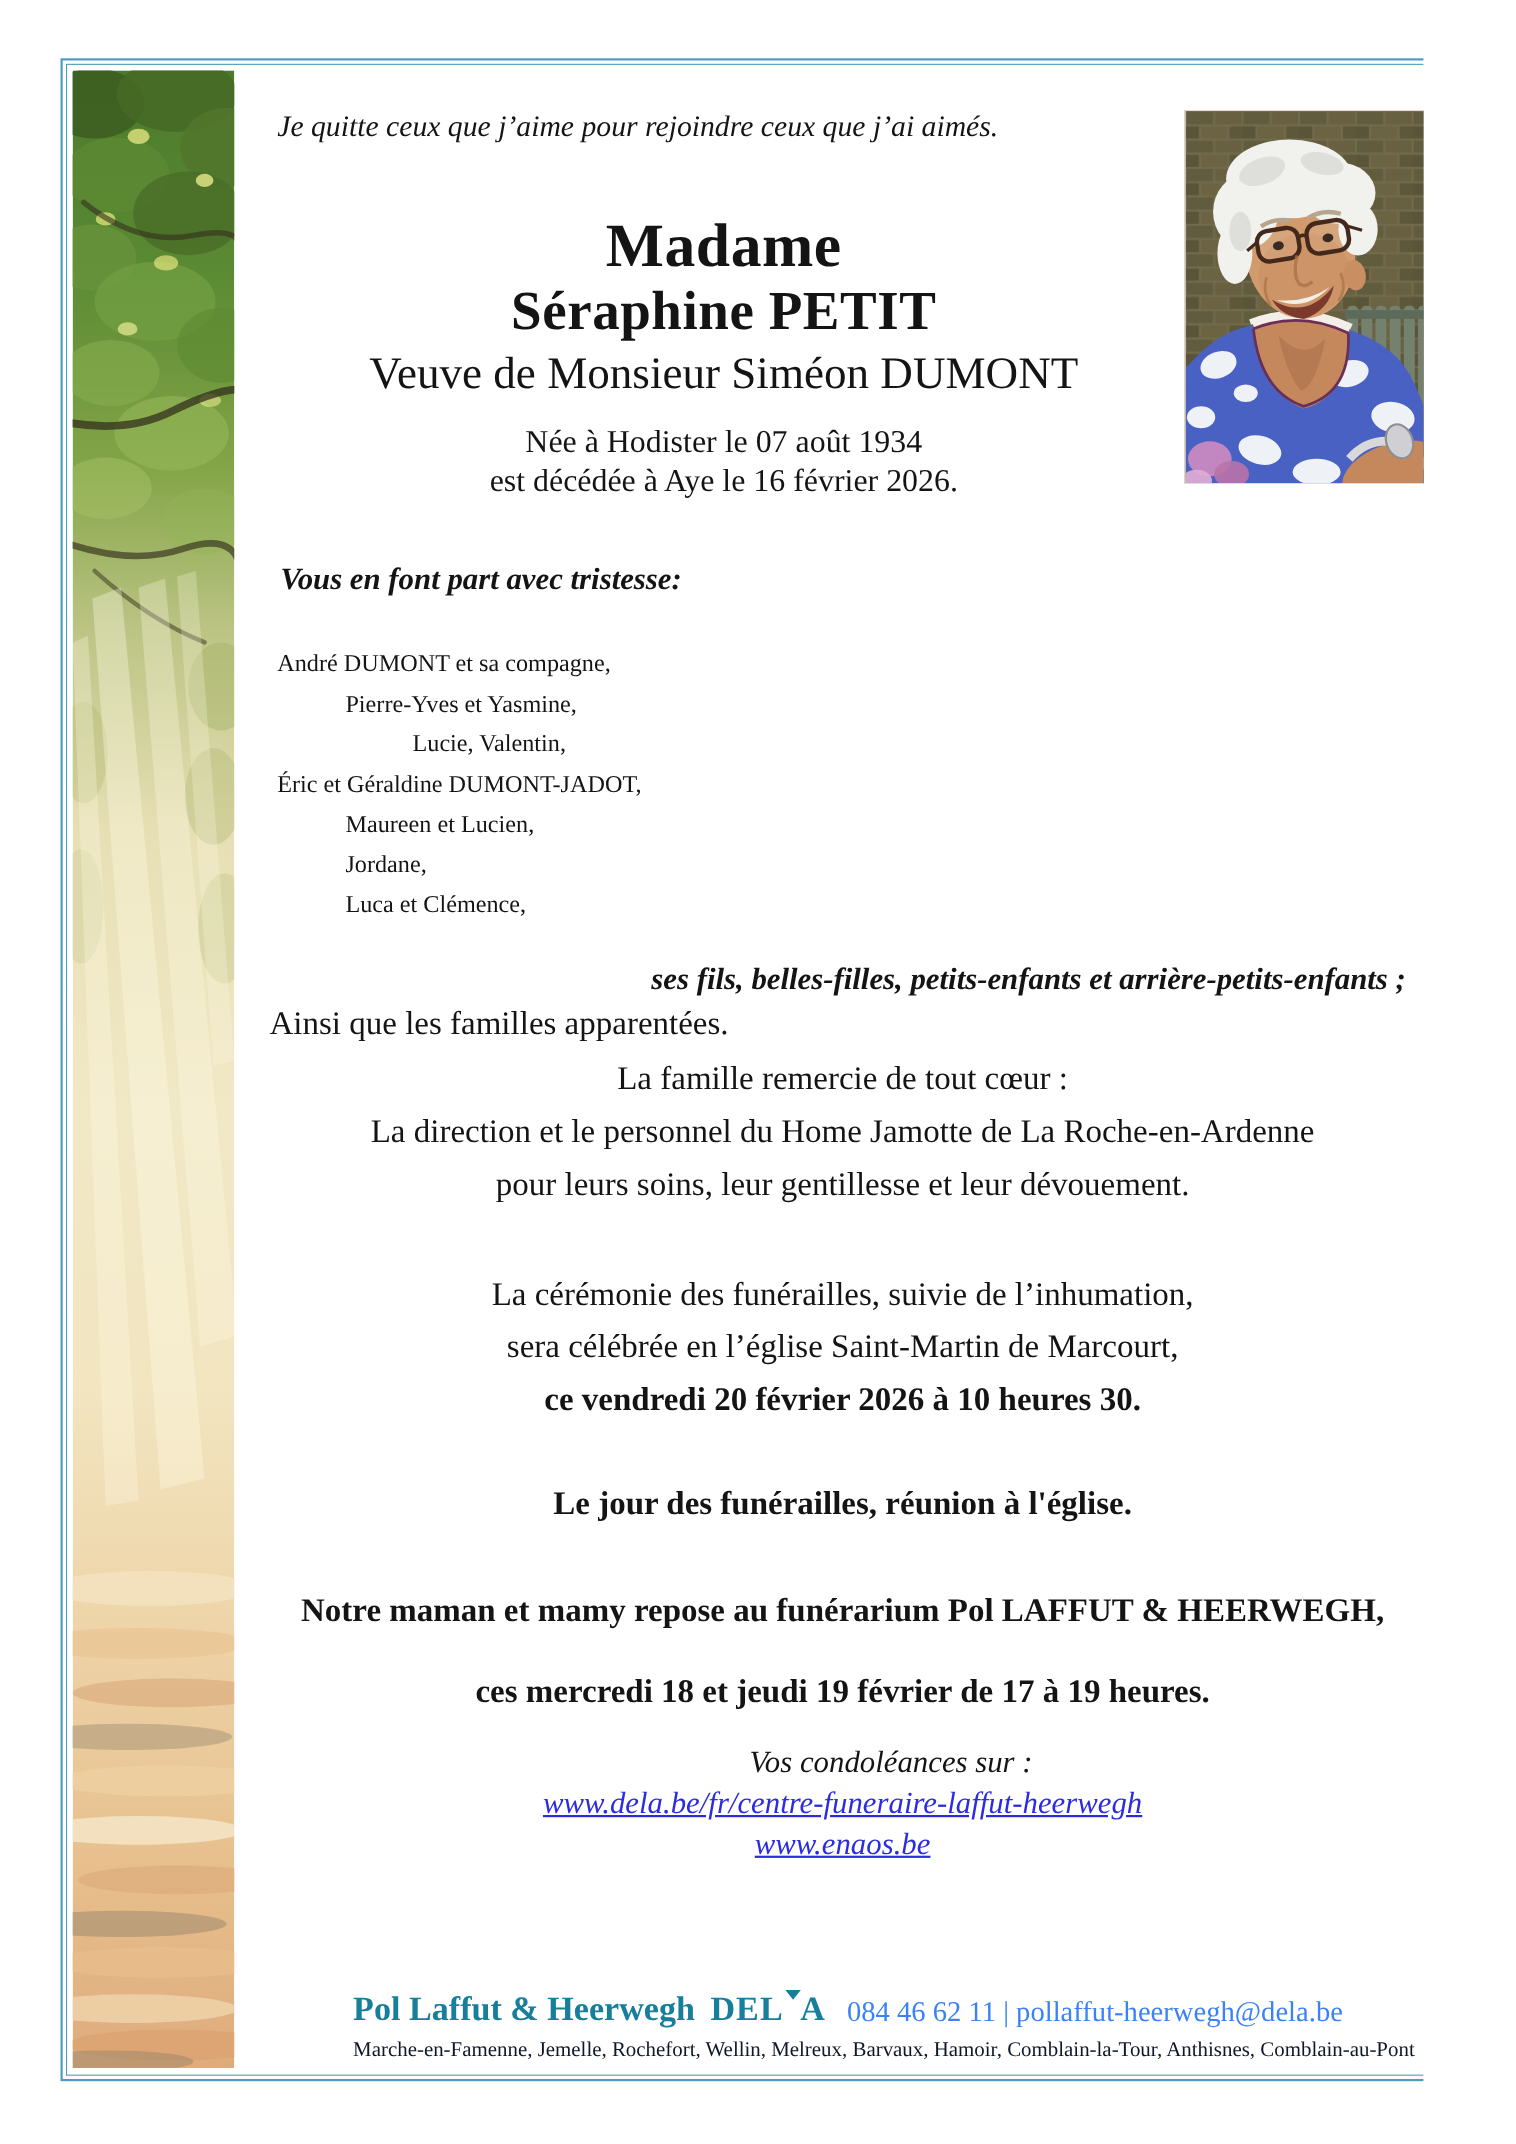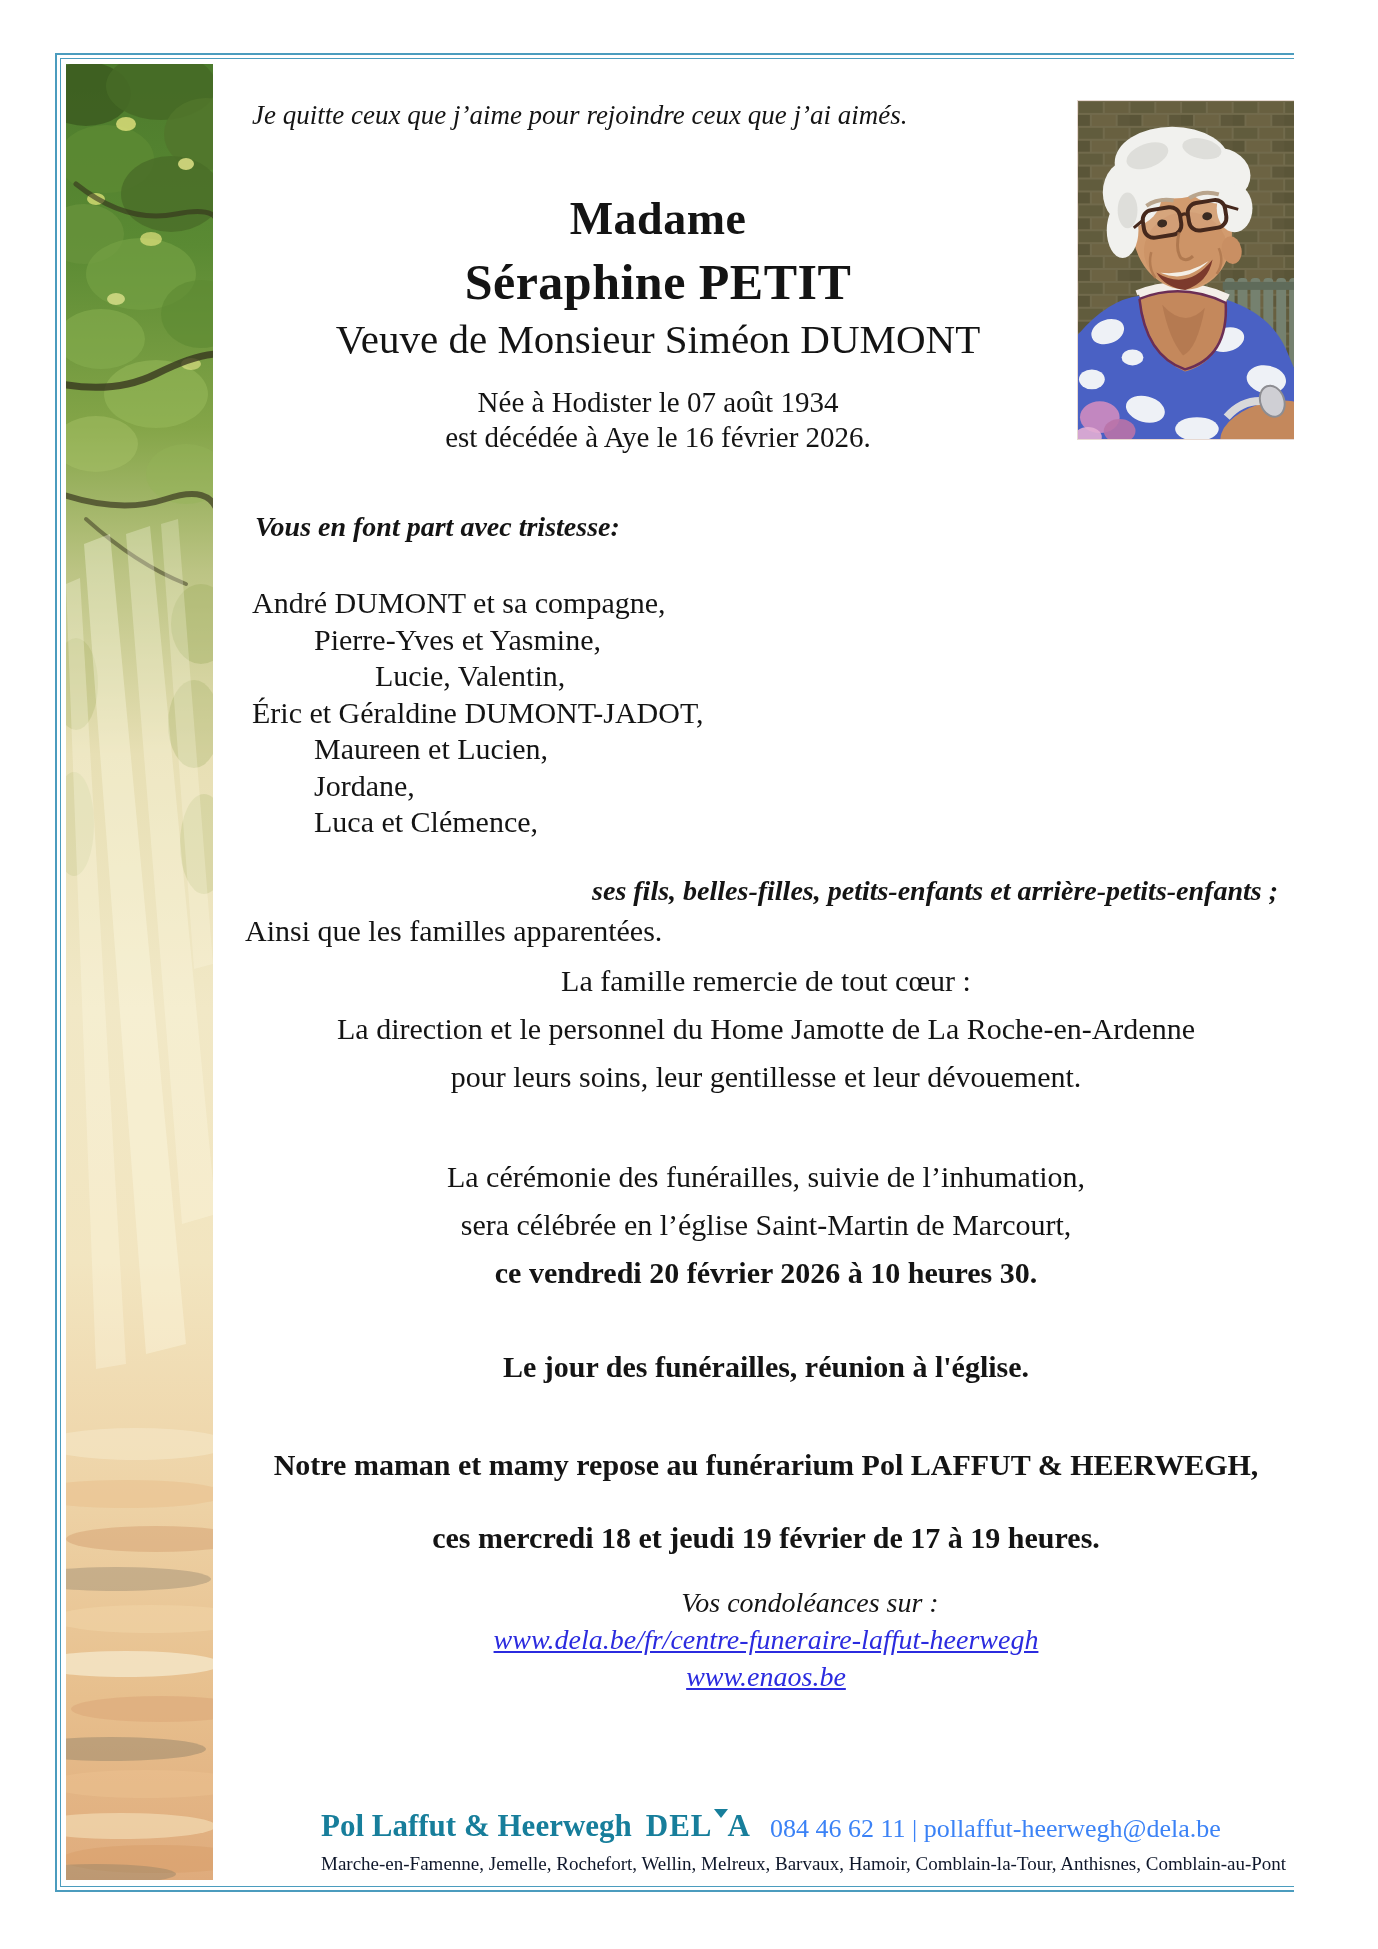--- a/index.html
+++ b/index.html
@@ -23,29 +23,29 @@
   .portrait {
     position:absolute; left:1077px; top:100px; width:227px; height:340px;
     border:1px solid #e7d9d2; box-sizing:border-box; background:#6f6847;
   }
   .portrait svg { display:block; width:100%; height:100%; }
 
   .abs { position:absolute; }
   .quote { left:252px; top:100px; font-size:27px; font-style:italic; }
 
   .hline { left:213px; width:890px; text-align:center; }
-  .t1 { top:192px; font-size:46px; font-weight:bold; letter-spacing:.5px; }
+  .t1 { top:192px; font-size:56px; font-weight:bold; letter-spacing:.5px; }
   .t2 { top:253px; font-size:50px; font-weight:bold; letter-spacing:.5px; }
   .sub { top:315px; font-size:41px; }
   .birth { top:386px; font-size:29px; }
   .death { top:421px; font-size:29px; }
 
   .intro { left:255px; top:511px; font-size:28px; font-weight:bold; font-style:italic; }
 
-  .family { left:252px; top:585px; font-size:30px; line-height:36.5px; }
+  .family { left:252px; top:585px; font-size:22px; line-height:36.5px; }
   .family .ind0 { padding-left:0; }
   .family .ind1 { padding-left:62px; }
   .family .ind2 { padding-left:123px; }
 
   .relation { left:213px; top:875px; width:1065px; text-align:right;
               font-size:28px; font-weight:bold; font-style:italic; }
   .familles { left:245px; top:914px; font-size:30px; }
 
   .cent { left:213px; width:1106px; text-align:center; font-size:30px; }
   .thanks1 { top:964px; }

